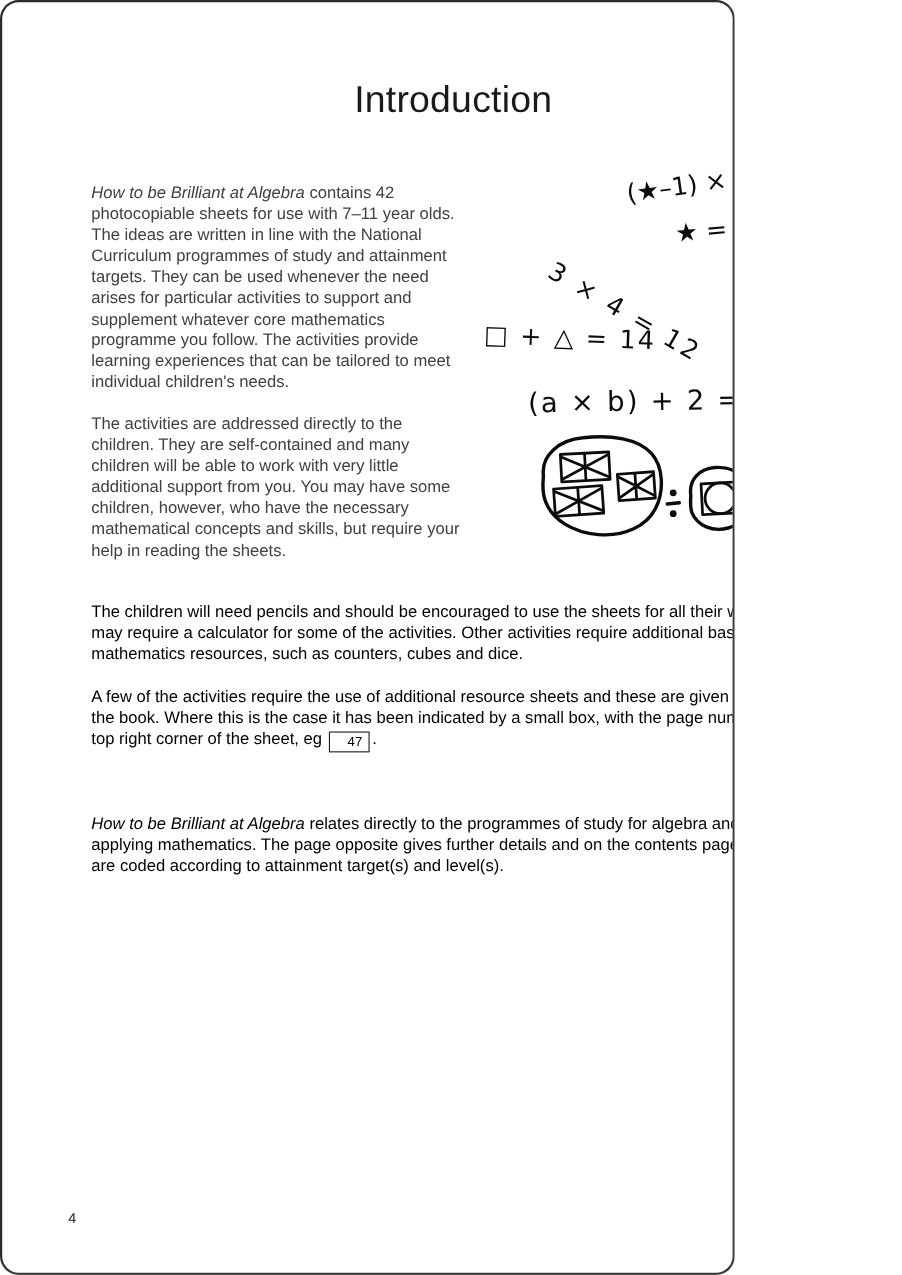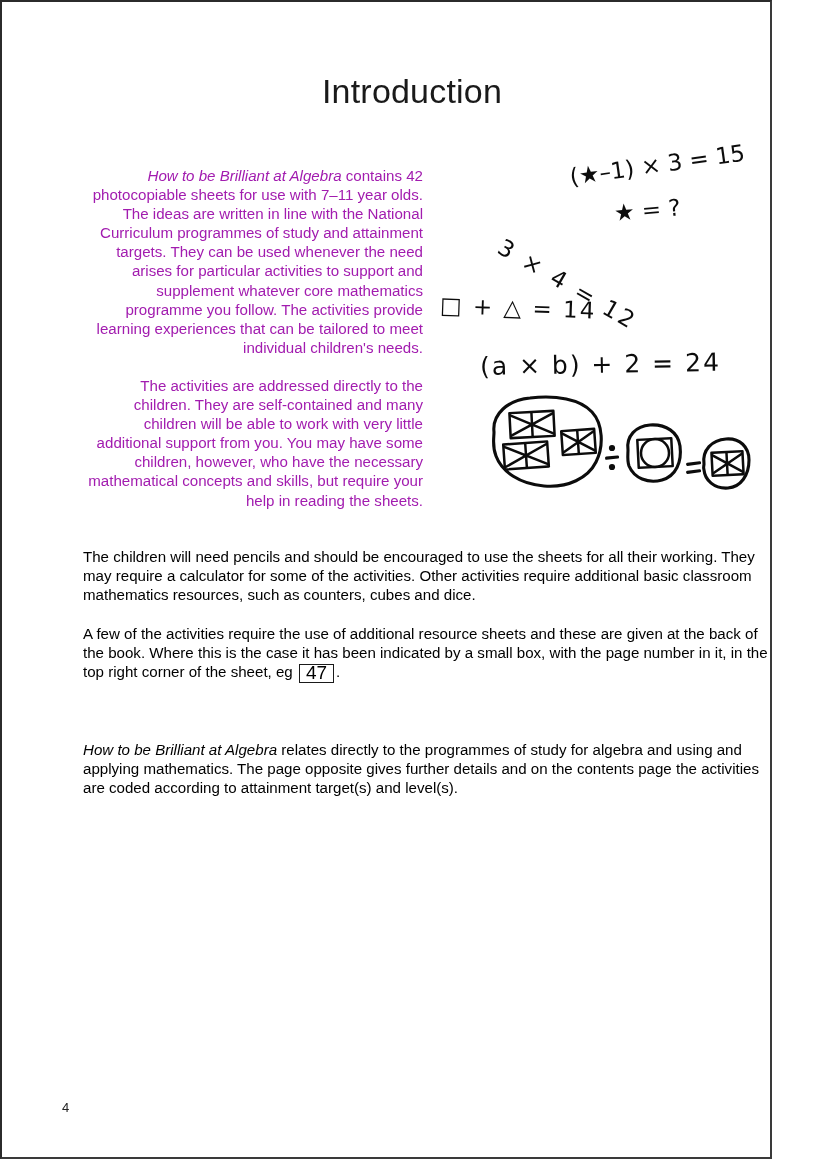--- a/index.html
+++ b/index.html
@@ -5,29 +5,30 @@
   html, body {
     margin: 0;
     padding: 0;
     background: #ffffff;
   }
   body {
     font-family: "Liberation Sans", sans-serif;
   }
   #page {
     position: relative;
-    width: 772px;
+    width: 668px;
     height: 1159px;
     background: #ffffff;
     box-sizing: border-box;
     border-top: 2px solid #2b2b2b;
     border-left: 2px solid #2b2b2b;
     border-right: 2px solid #3a3a3a;
     border-bottom: 2px solid #3a3a3a;
     overflow: hidden;
+    border-radius: 17px;
   }
 
   
   #page-title {
     position: absolute;
     top: 70px;
     left: 0;
     width: 820px;
     text-align: center;
     font-size: 34px;
@@ -36,22 +37,22 @@
     letter-spacing: 0.2px;
   }
 
   
   .col-para {
     position: absolute;
     left: 81px;
     width: 340px;
     font-size: 15.1px;
     line-height: 19.1px;
-    color: #a21caf;
-    text-align: right;
+    color: #404040;
+    text-align: left;
   }
   .full-para {
     position: absolute;
     left: 81px;
     width: 690px;
     font-size: 15.1px;
     line-height: 19.1px;
     color: #000000;
     text-align: left;
   }
@@ -60,23 +61,23 @@
   #para-1 { top: 164px; }
   #para-2 { top: 374px; }
   #para-3 { top: 545px; }
   #para-4 { top: 622px; }
   #para-5 { top: 694px; margin-top: 44px; }
   #para-6 { top: 771px; }
 
   .pagebox {
     display: inline-block;
     border: 1.4px solid #1a1a1a;
-    padding: 0px 6px 1px 6px;
+    padding: 0px 6px 1px 16px;
     line-height: 16px;
-    font-size: 19px;
+    font-size: 12px;
     margin: 0 2px;
     vertical-align: -2px;
   }
 
   
   #folio {
     position: absolute;
     left: 60px;
     top: 1098px;
     font-size: 13px;

